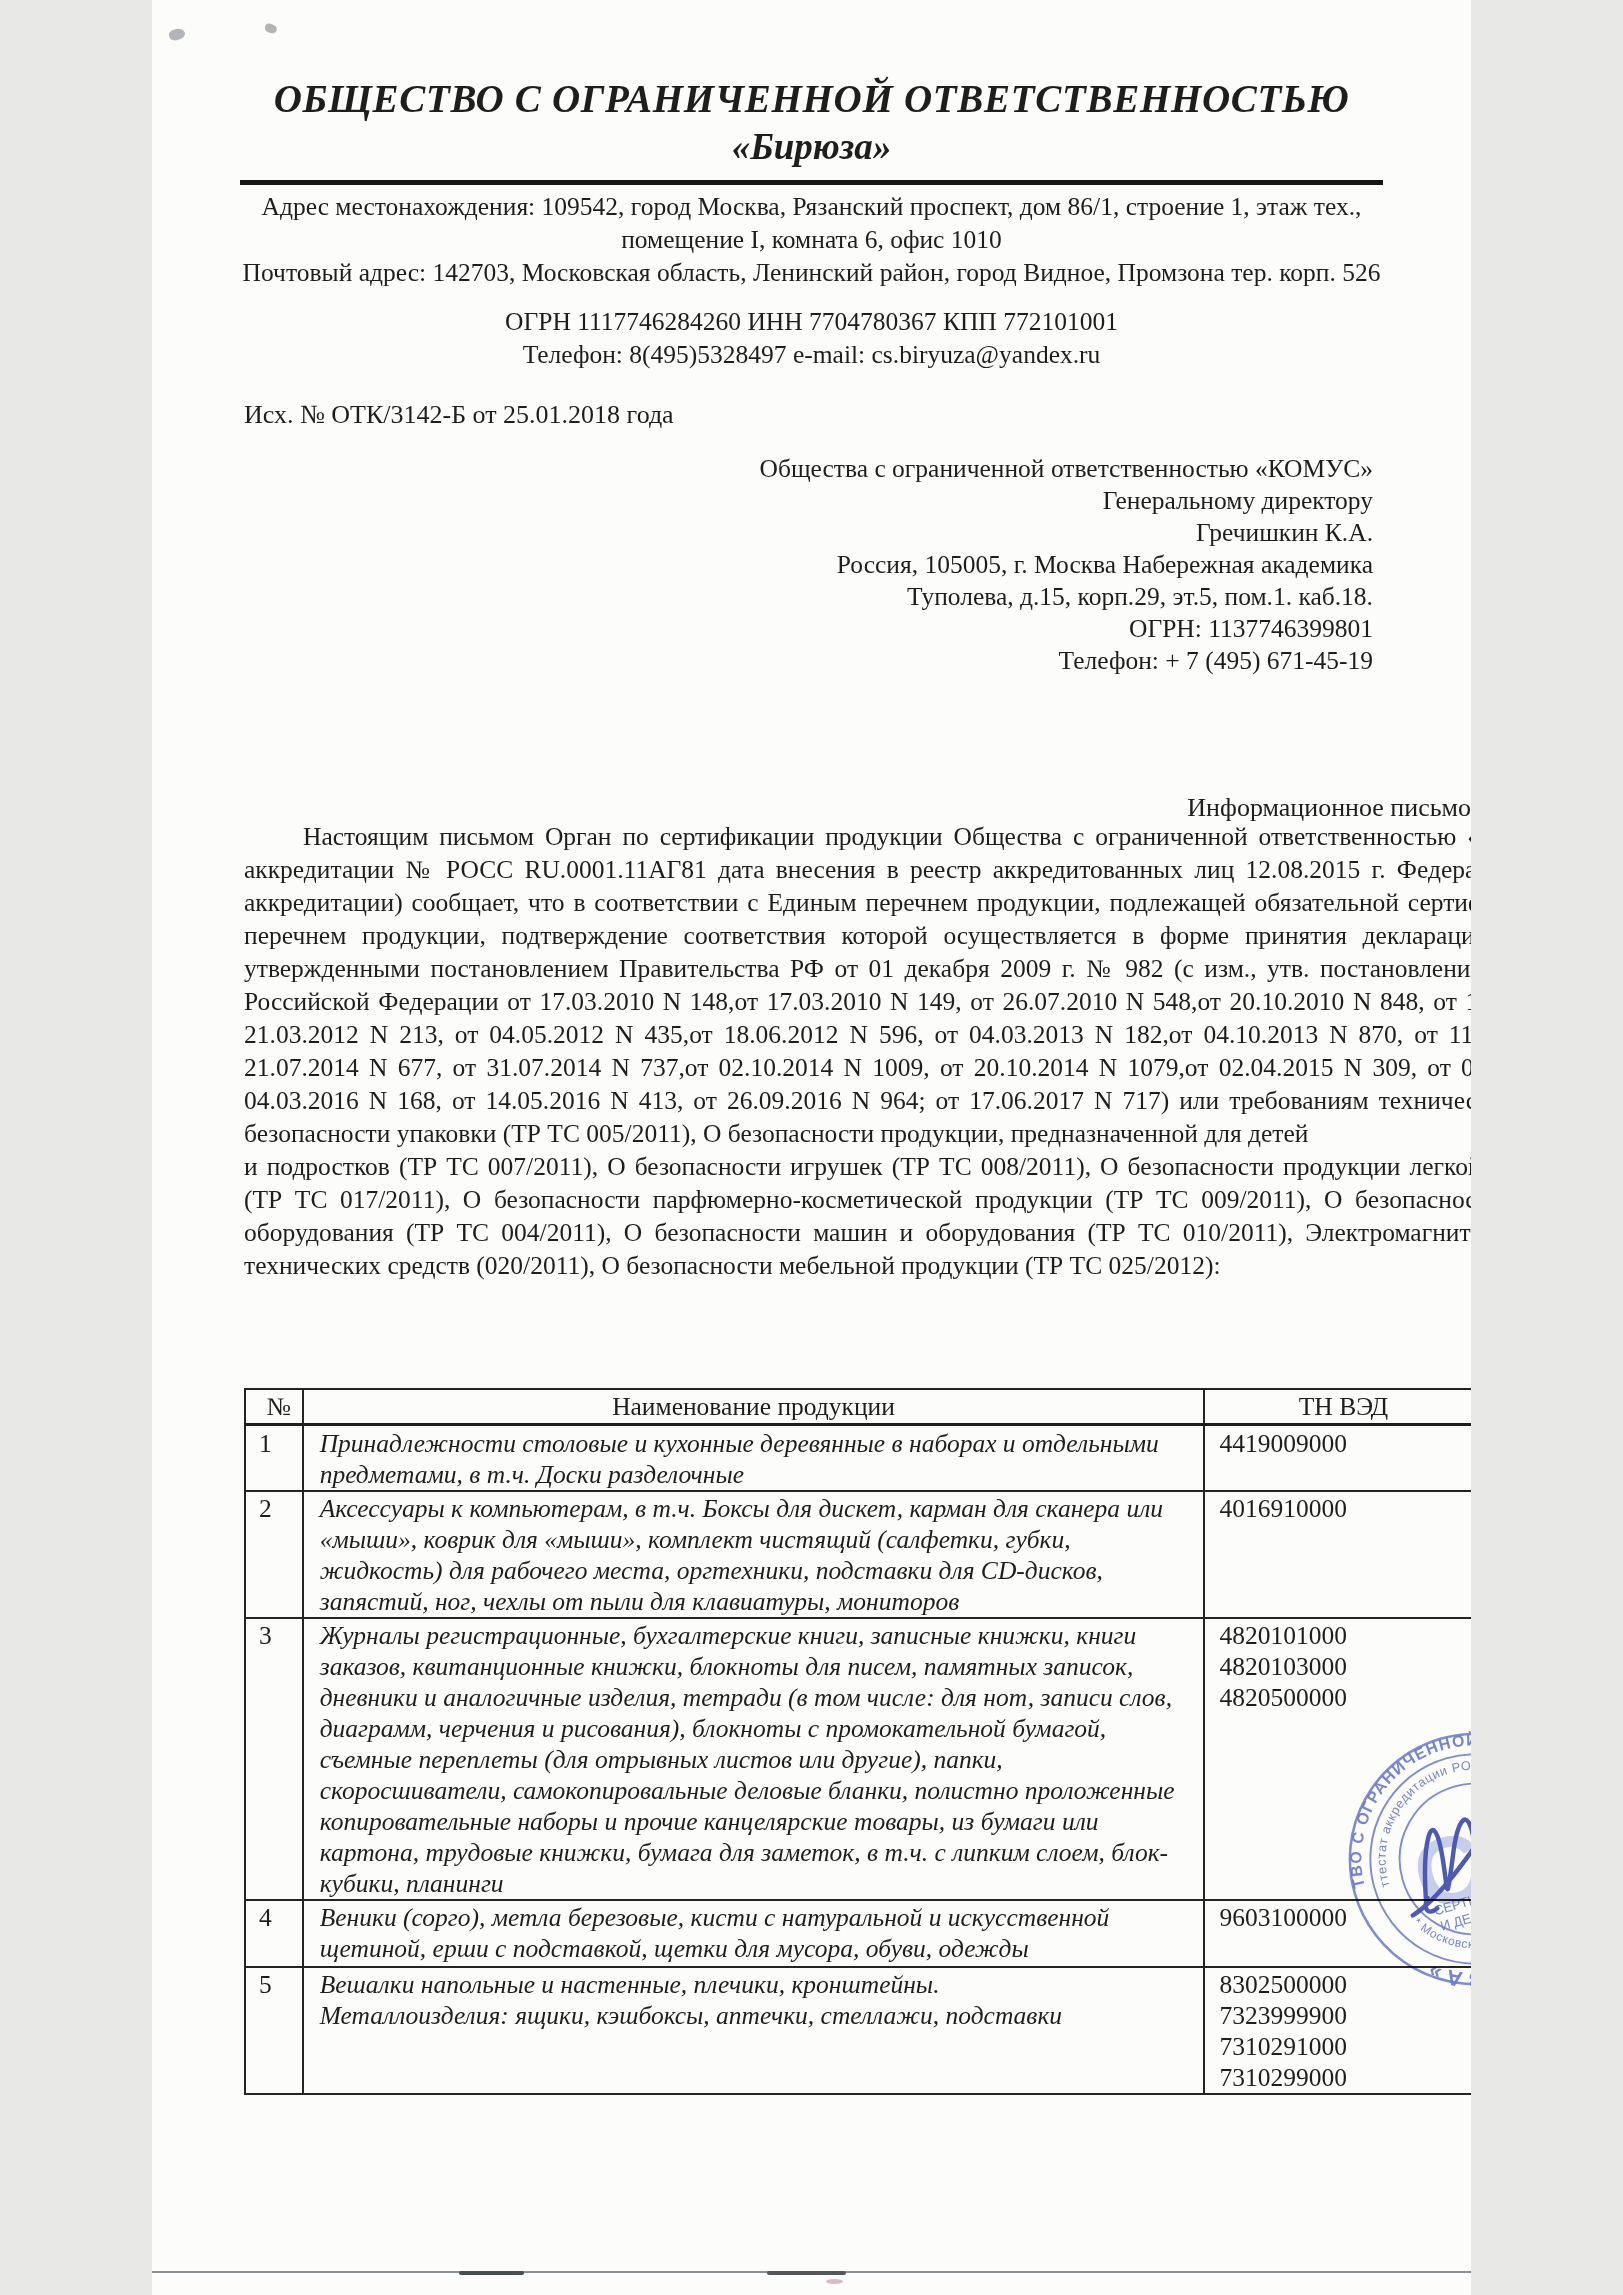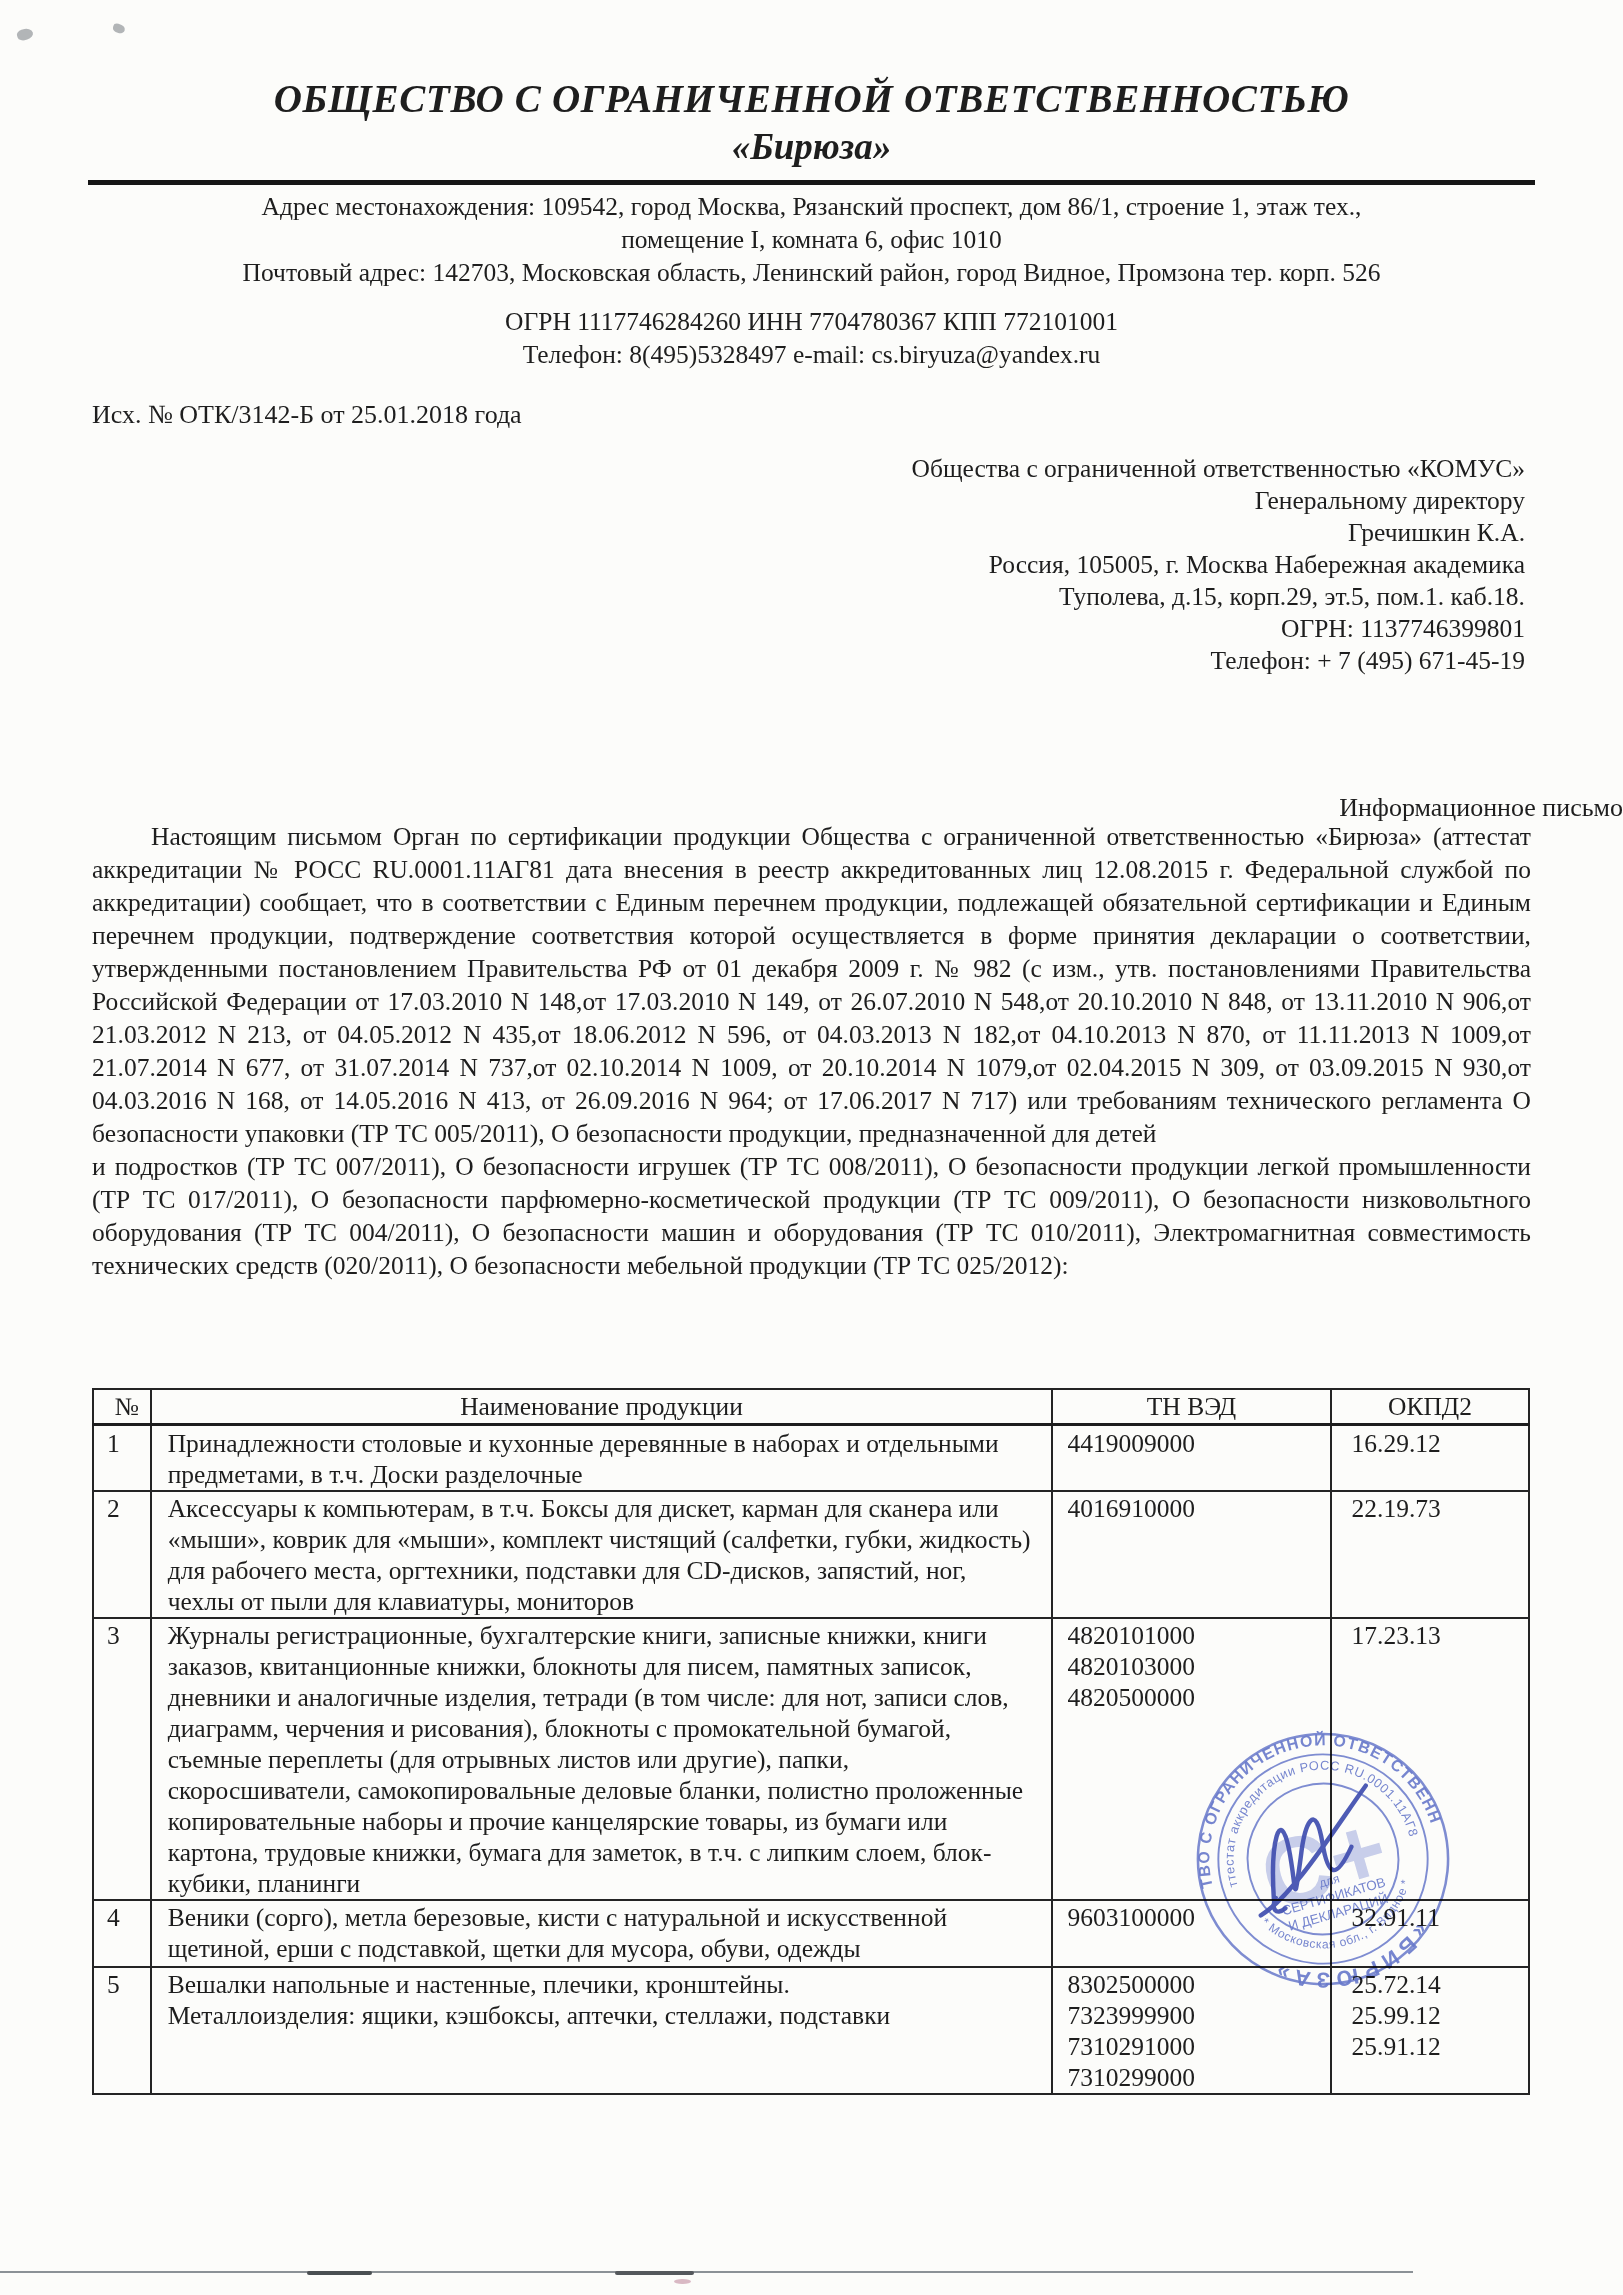--- a/index.html
+++ b/index.html
@@ -1,18 +1,18 @@
 <!DOCTYPE html>
 <html style="font-size:10.5px"><head>
 <meta charset="utf-8">
 <style>
   html,body{margin:0;padding:0;background:#e8e8e6;}
   .page{
     position:relative;
-    width:1623px;height:2295px;
+    width:1319px;height:2295px;
     margin:0 auto;
     background:#fcfcfa;
     font-family:"Liberation Serif", serif;
     color:#1e1e1e;
     overflow:hidden;
   }
   
   .letterhead{position:absolute;top:77px;left:0;right:0;text-align:center;}
   .org-line1{font-size:39px;font-weight:bold;font-style:italic;letter-spacing:0.7px;line-height:1.15;margin:0;}
   .org-line2{font-size:37px;font-weight:bold;font-style:italic;line-height:1.15;margin:3.9px 0 0 0;}
@@ -36,21 +36,21 @@
     border:2.6px solid #1d1d1d;
     font-size:25.5px;
   }
   .products-table td,.products-table th{
     border:2px solid #242424;vertical-align:top;line-height:31px;
     font-weight:normal;padding:1.3px 0 0 0;overflow:hidden;
   }
   .products-table thead th{height:32px;text-align:center;border-bottom:3.9px solid #1d1d1d;}
   th.h-num{text-align:left;padding-left:9.2px;}
   td.c-num{padding-left:13px;}
-  td.c-name{padding-left:15.7px;padding-right:18.3px;}
+  td.c-name{padding-left:15.7px;padding-right:18.3px;font-style:italic;}
   td.c-tn{padding-left:14.4px;}
   td.c-ok{padding-left:19.6px;}
   
   .stamp{
     position:absolute;left:1189px;top:1725px;width:268px;height:268px;
     transform:rotate(-16deg);
     mix-blend-mode:multiply;opacity:.88;
   }
   
   .speck{position:absolute;background:#8a8f94;opacity:.65;border-radius:40% 60% 50% 50%;}

